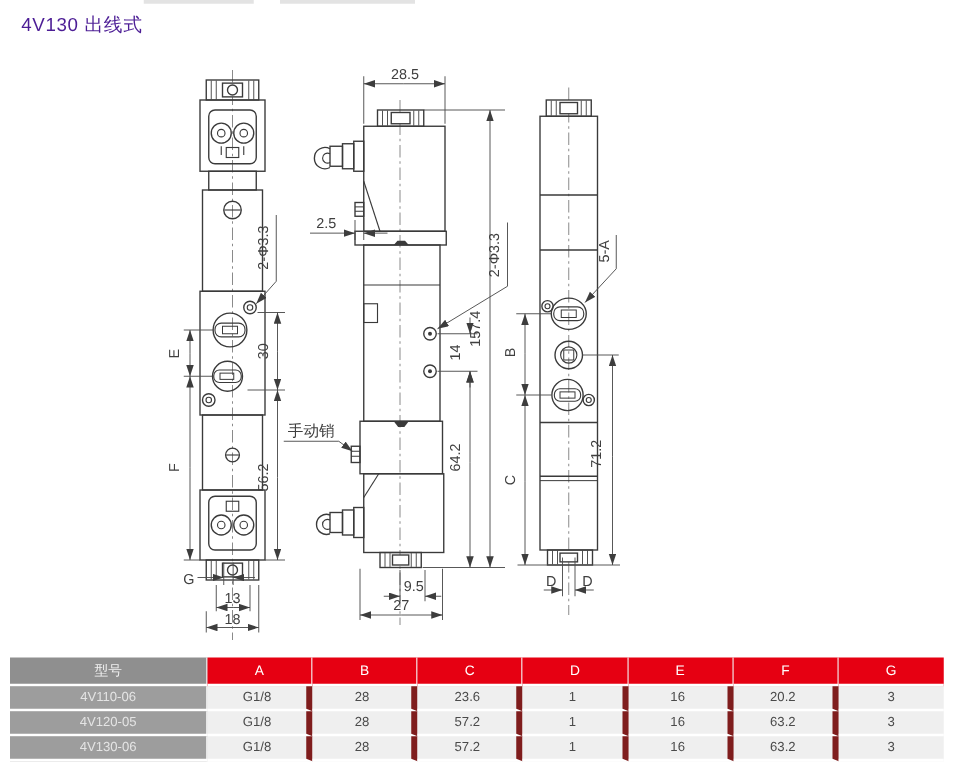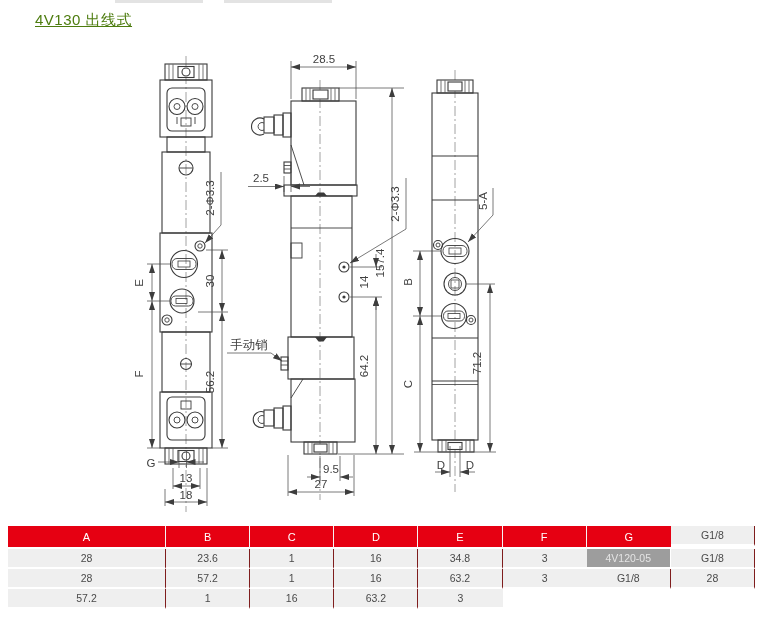--- a/index.html
+++ b/index.html
@@ -1,32 +1,32 @@
 <!DOCTYPE html>
 <html><head>
 <meta charset="utf-8">
 <style>
   html,body{margin:0;padding:0;background:#fff;}
   body{width:762px;height:617px;position:relative;font-family:"Liberation Sans",sans-serif;overflow:hidden;}
-  .page-title{position:absolute;left:35px;top:11px;font-size:15px;color:#4d7c0f;letter-spacing:.5px;text-decoration:underline;}
+  .page-title{position:absolute;left:17px;top:11px;font-size:15px;color:#4c1d95;letter-spacing:.5px;}
   .edge-artifact{position:absolute;top:0;height:3px;background:#e3e3e3;}
   .ea1{left:115px;width:88px;}
   .ea2{left:224px;width:108px;}
   svg.drawing{position:absolute;left:0;top:0;}
   svg text{font-family:"Liberation Sans",sans-serif;font-size:11.5px;fill:#3f3f3f;}
   svg text.cn{font-size:12.5px;}
   
   .spec-table{position:absolute;left:8px;top:526px;width:747px;display:grid;
     grid-template-columns:158px repeat(7,1fr);grid-auto-rows:minmax(0,auto);}
   .cell{display:flex;align-items:center;justify-content:center;font-size:10.5px;
     border-bottom:2px solid #fff;box-sizing:border-box;height:20px;}
   .th{background:#e60012;color:#ffffff;font-size:11px;height:23px;border-right:1px solid #f4f4f4;}
   .th-model{background:#8f8f8f;color:#f0f0f0;font-size:11px;height:23px;border-right:1px solid #f4f4f4;}
   .td-model{background:#9d9d9d;color:#e4e4e4;border-right:1px solid #fff;}
-  .td{background:#efefef;color:#4a4a4a;border-right:1px solid #7f1d1d;}
+  .td{background:#efefef;color:#4a4a4a;border-right:5px solid #7f1d1d;}
   .last-col{border-right:none;}
 </style>
 </head>
 <body>
 
 <div class="edge-artifact ea1"></div>
 <div class="edge-artifact ea2"></div>
 
 <div class="page-title">4V130 出线式</div>
 
@@ -329,45 +329,48 @@
     <text x="487" y="201" text-anchor="middle" transform="rotate(-90 487 201)">5-A</text>
     <text x="412" y="282" text-anchor="middle" transform="rotate(-90 412 282)">B</text>
     <text x="412" y="384" text-anchor="middle" transform="rotate(-90 412 384)">C</text>
     <text x="481" y="363" text-anchor="middle" transform="rotate(-90 481 363)">71.2</text>
     <text x="441" y="469" text-anchor="middle">D</text>
     <text x="470" y="469" text-anchor="middle">D</text>
   </g>
 </svg>
 
 <div class="spec-table">
+  <div class="cell th-model">型号</div>
   <div class="cell th">A</div>
   <div class="cell th">B</div>
   <div class="cell th">C</div>
   <div class="cell th">D</div>
   <div class="cell th">E</div>
   <div class="cell th">F</div>
   <div class="cell th last-col">G</div>
 
+  <div class="cell td-model">4V110-06</div>
   <div class="cell td">G1/8</div>
   <div class="cell td">28</div>
   <div class="cell td">23.6</div>
   <div class="cell td">1</div>
   <div class="cell td">16</div>
-  <div class="cell td">34.8</div>
+  <div class="cell td">20.2</div>
   <div class="cell td last-col">3</div>
 
   <div class="cell td-model">4V120-05</div>
   <div class="cell td row-alt">G1/8</div>
   <div class="cell td">28</div>
   <div class="cell td">57.2</div>
   <div class="cell td">1</div>
   <div class="cell td">16</div>
   <div class="cell td">63.2</div>
   <div class="cell td last-col">3</div>
 
+  <div class="cell td-model">4V130-06</div>
   <div class="cell td">G1/8</div>
   <div class="cell td">28</div>
   <div class="cell td">57.2</div>
   <div class="cell td">1</div>
   <div class="cell td">16</div>
   <div class="cell td">63.2</div>
   <div class="cell td last-col">3</div>
 </div>
 
 </body></html>

